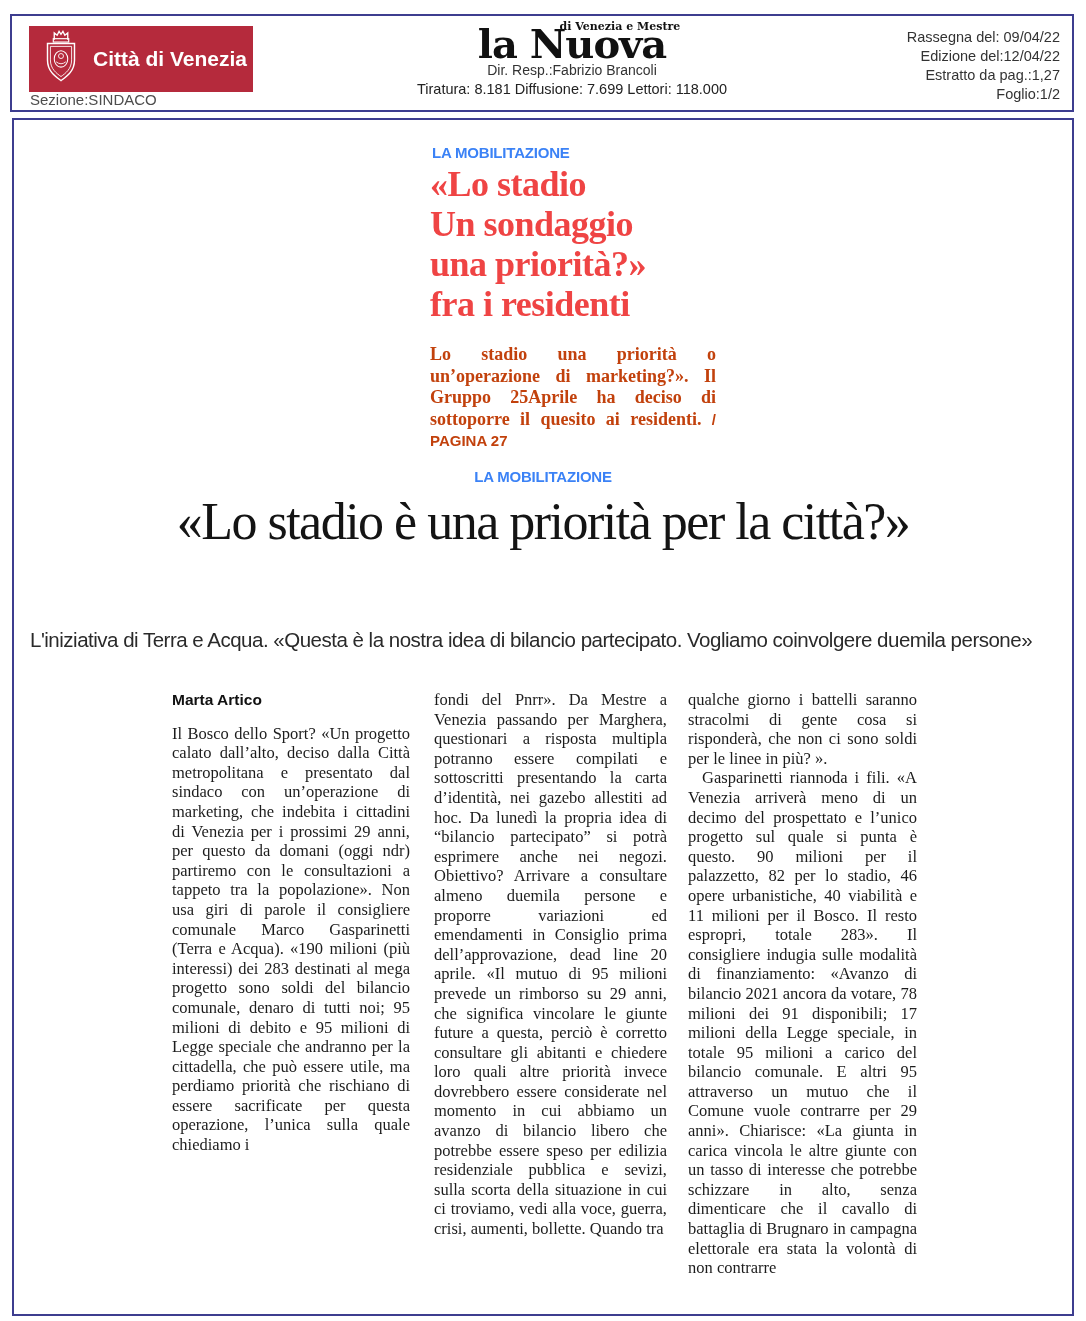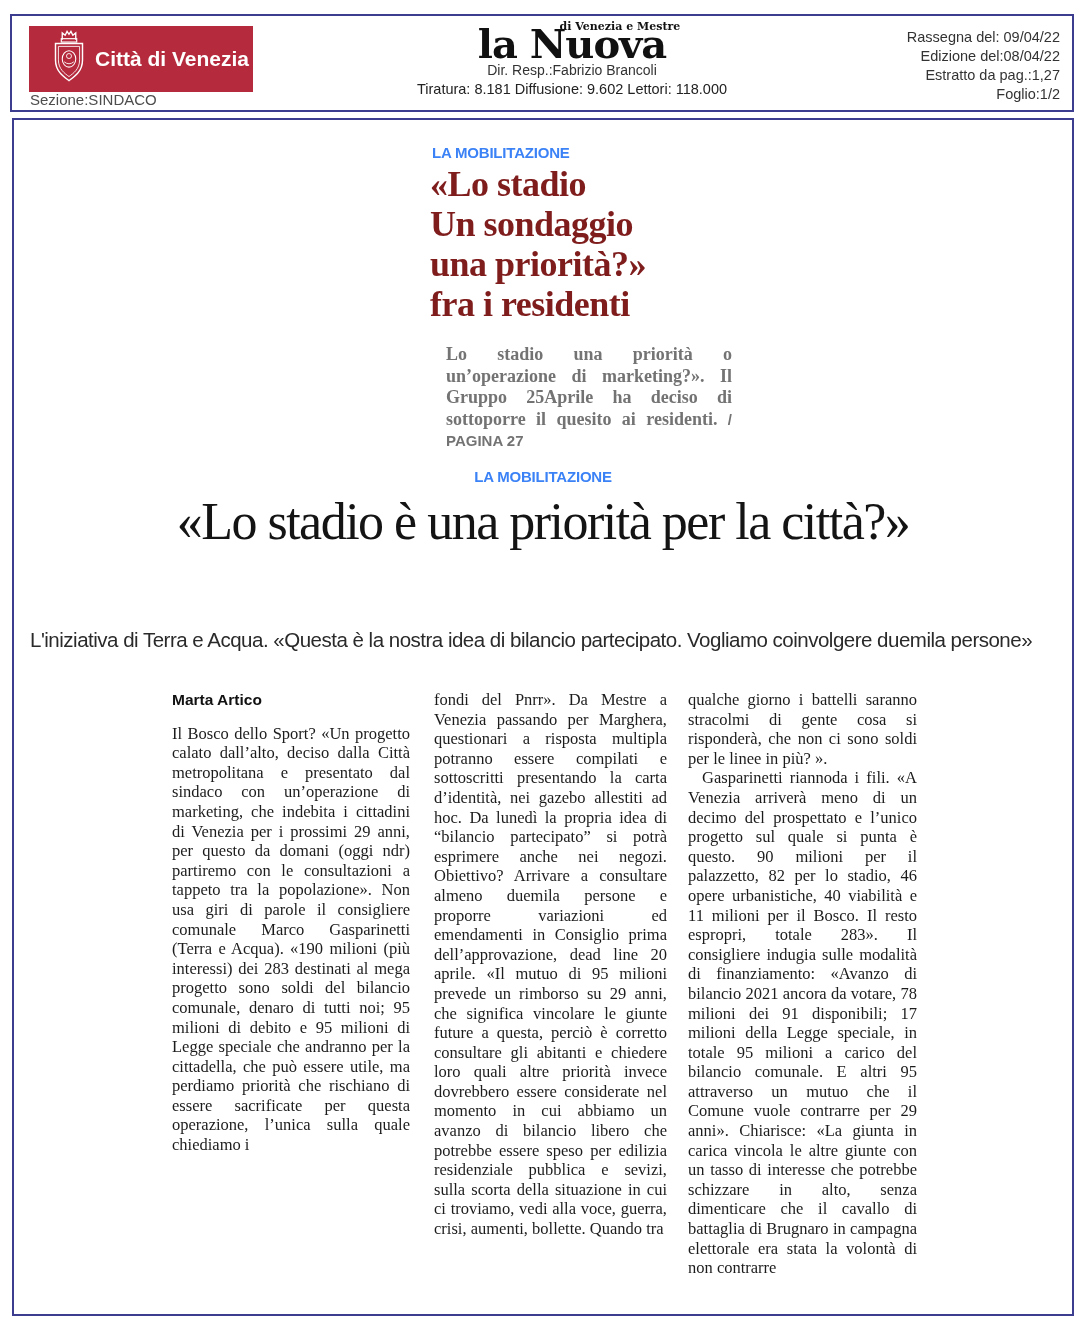--- a/index.html
+++ b/index.html
@@ -9,22 +9,22 @@
     background:#ffffff; overflow:hidden;
     font-family:"Liberation Serif", serif; color:#1c1c1c;
   }
   
   .header-box {
     position:absolute; left:10px; top:14px; width:1064px; height:98px;
     border:2px solid #3d3d8f; background:#fff;
   }
   .badge {
     position:absolute; left:17px; top:10px; width:224px; height:66px;
-    background:#b52a3c; display:flex; align-items:center; gap:6px;
-    padding-left:20px;
+    background:#b52a3c; display:flex; align-items:center; gap:12px;
+    padding-left:12px;
   }
   .badge-label {
     color:#ffffff; font-family:"Liberation Sans", sans-serif;
     font-weight:bold; font-size:21px; letter-spacing:0;
   }
   .section-line {
     position:absolute; left:18px; bottom:2px;
     font-family:"Liberation Sans", sans-serif; font-size:15px; color:#4d4d4d;
   }
   .masthead {
@@ -60,26 +60,26 @@
     border:2px solid #3d3d8f; background:#fff;
   }
   .kicker {
     font-family:"Liberation Sans", sans-serif; font-weight:bold;
     font-size:15px; color:#3b82f6; letter-spacing:-0.2px;
   }
   .teaser-kicker { position:absolute; left:418px; top:24px; }
   .teaser-headline {
     position:absolute; left:416px; top:44px; width:300px;
     font-family:"Liberation Serif", serif; font-weight:bold;
-    font-size:36px; line-height:40px; color:#7f1d1d; letter-spacing:-0.5px;
+    font-size:36px; line-height:40px; color:#ef4444; letter-spacing:-0.5px;
   }
   .teaser-body {
     position:absolute; left:416px; top:224px; width:286px;
     font-size:18px; line-height:21.5px; text-align:justify;
-    font-weight:600; color:#737373;margin-left:16px;
+    font-weight:600; color:#c2410c;
   }
   .teaser-pageref {
     font-family:"Liberation Sans", sans-serif; font-weight:bold; font-size:15px;
   }
   .article-kicker {
     position:absolute; left:0; top:348px; width:100%; text-align:center;
   }
   .article-headline {
     position:absolute; left:0; top:372px; width:100%; text-align:center;
     font-family:"Liberation Serif", serif; font-weight:normal;
@@ -128,26 +128,26 @@
     </div>
 
     <div class="section-line">Sezione:SINDACO</div>
 
     <div class="masthead">
       <div class="masthead-logo">
         <span>la Nuova</span>
         <span class="masthead-sub">di Venezia e Mestre</span>
       </div>
       <div class="masthead-director">Dir. Resp.:Fabrizio Brancoli</div>
-      <div class="masthead-stats">Tiratura: 8.181 Diffusione: 9.602 Lettori: 118.000</div>
+      <div class="masthead-stats">Tiratura: 8.181 Diffusione: 7.699 Lettori: 118.000</div>
     </div>
 
     <div class="header-meta">
       <div>Rassegna del: 09/04/22</div>
-      <div>Edizione del:08/04/22</div>
+      <div>Edizione del:12/04/22</div>
       <div>Estratto da pag.:1,27</div>
       <div>Foglio:1/2</div>
     </div>
   </div>
 
   <div class="main-box">
 
     <div class="kicker teaser-kicker">LA MOBILITAZIONE</div>
 
     <div class="teaser-headline">

